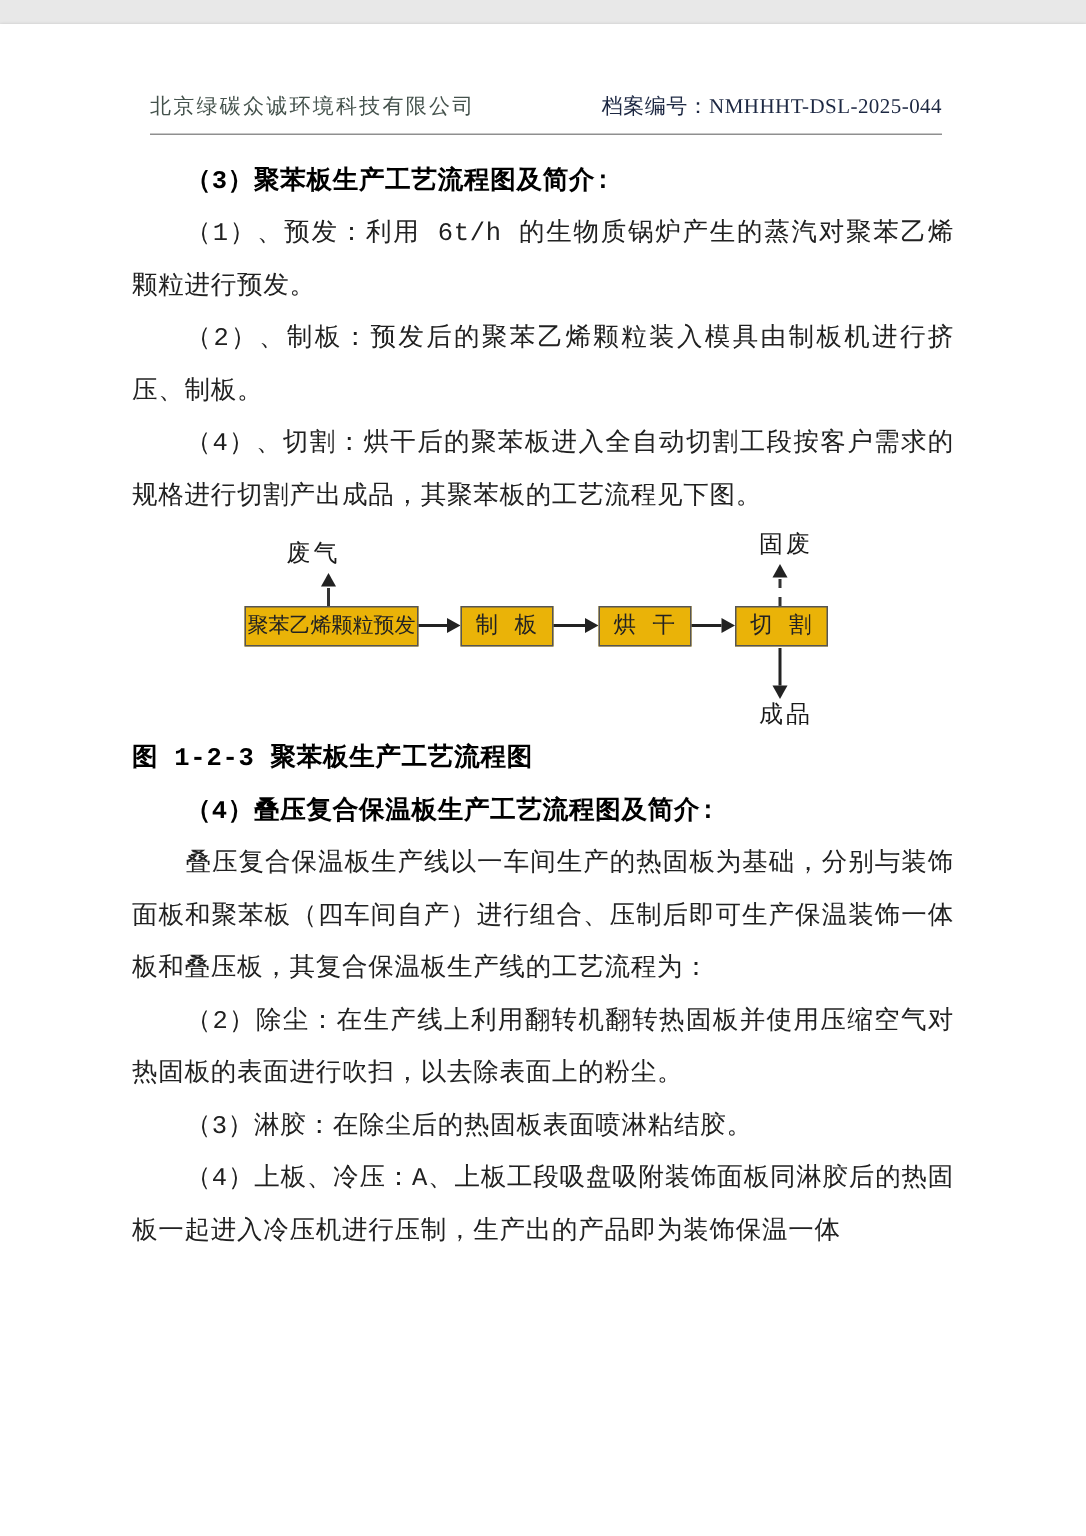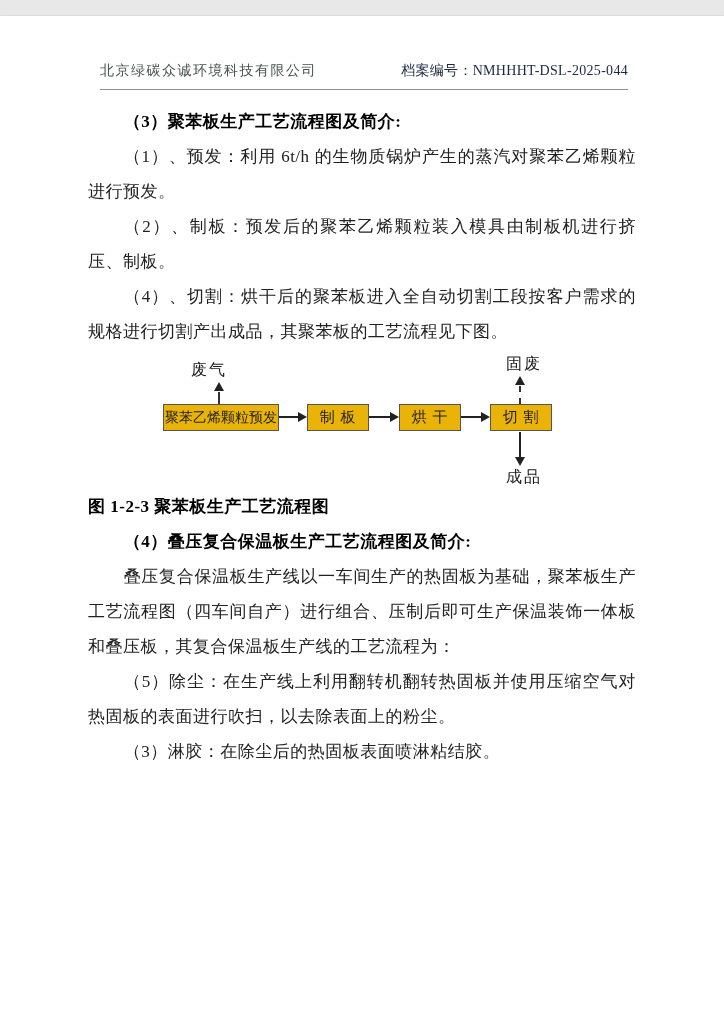--- a/index.html
+++ b/index.html
@@ -24,20 +24,21 @@
   .hdr-rule {
     position:absolute; top:73px; left:100px; width:528px;
     border-top:1px solid #8f8f8f; height:0;
   }
 
   
   .content {
     position:absolute; top:88px; left:88px; width:548px;
     font-size:17px; line-height:35px; text-align:justify;
     letter-spacing:.5px;
+    font-family:Liberation Mono, monospace;
   }
   .content p { margin:0; text-indent:2.1em; }
   .content .h { font-weight:bold; color:#000; text-indent:2.1em; }
   .caption {
     margin-top:8px; text-indent:0 !important;
     text-align:left; font-weight:bold; color:#000; line-height:34px;
   }
 
   
   .diagram { position:relative; height:135px; margin-top:6px; text-indent:0; text-align:left; }
@@ -107,19 +108,20 @@
         </div>
       <div class="pbox" style="left:402px; width:62px;">切 割</div>
 
       <span class="vline" style="left:431px; top:77px; height:25px;"></span>
       <span class="tri-down" style="left:427px; top:102px;"></span>
       <span class="dlabel" style="left:418px; top:113px;">成品</span>
     </div>
 
     <p class="caption">图 1-2-3 聚苯板生产工艺流程图</p>
     <p class="h">（4）叠压复合保温板生产工艺流程图及简介:</p>
-    <p>叠压复合保温板生产线以一车间生产的热固板为基础，聚苯板生产工艺流程图（四车间自产）进行组合、压制后即可生产保温装饰一体板和叠压板，其复合保温板生产线的工艺流程为：</p>
-    <p>（5）除尘：在生产线上利用翻转机翻转热固板并使用压缩空气对热固板的表面进行吹扫，以去除表面上的粉尘。</p>
+    <p>叠压复合保温板生产线以一车间生产的热固板为基础，分别与装饰面板和聚苯板（四车间自产）进行组合、压制后即可生产保温装饰一体板和叠压板，其复合保温板生产线的工艺流程为：</p>
+    <p>（2）除尘：在生产线上利用翻转机翻转热固板并使用压缩空气对热固板的表面进行吹扫，以去除表面上的粉尘。</p>
     <p>（3）淋胶：在除尘后的热固板表面喷淋粘结胶。</p>
+    <p>（4）上板、冷压：A、上板工段吸盘吸附装饰面板同淋胶后的热固板一起进入冷压机进行压制，生产出的产品即为装饰保温一体</p>
   </div>
 
 
 </div>
 
 </body></html>

